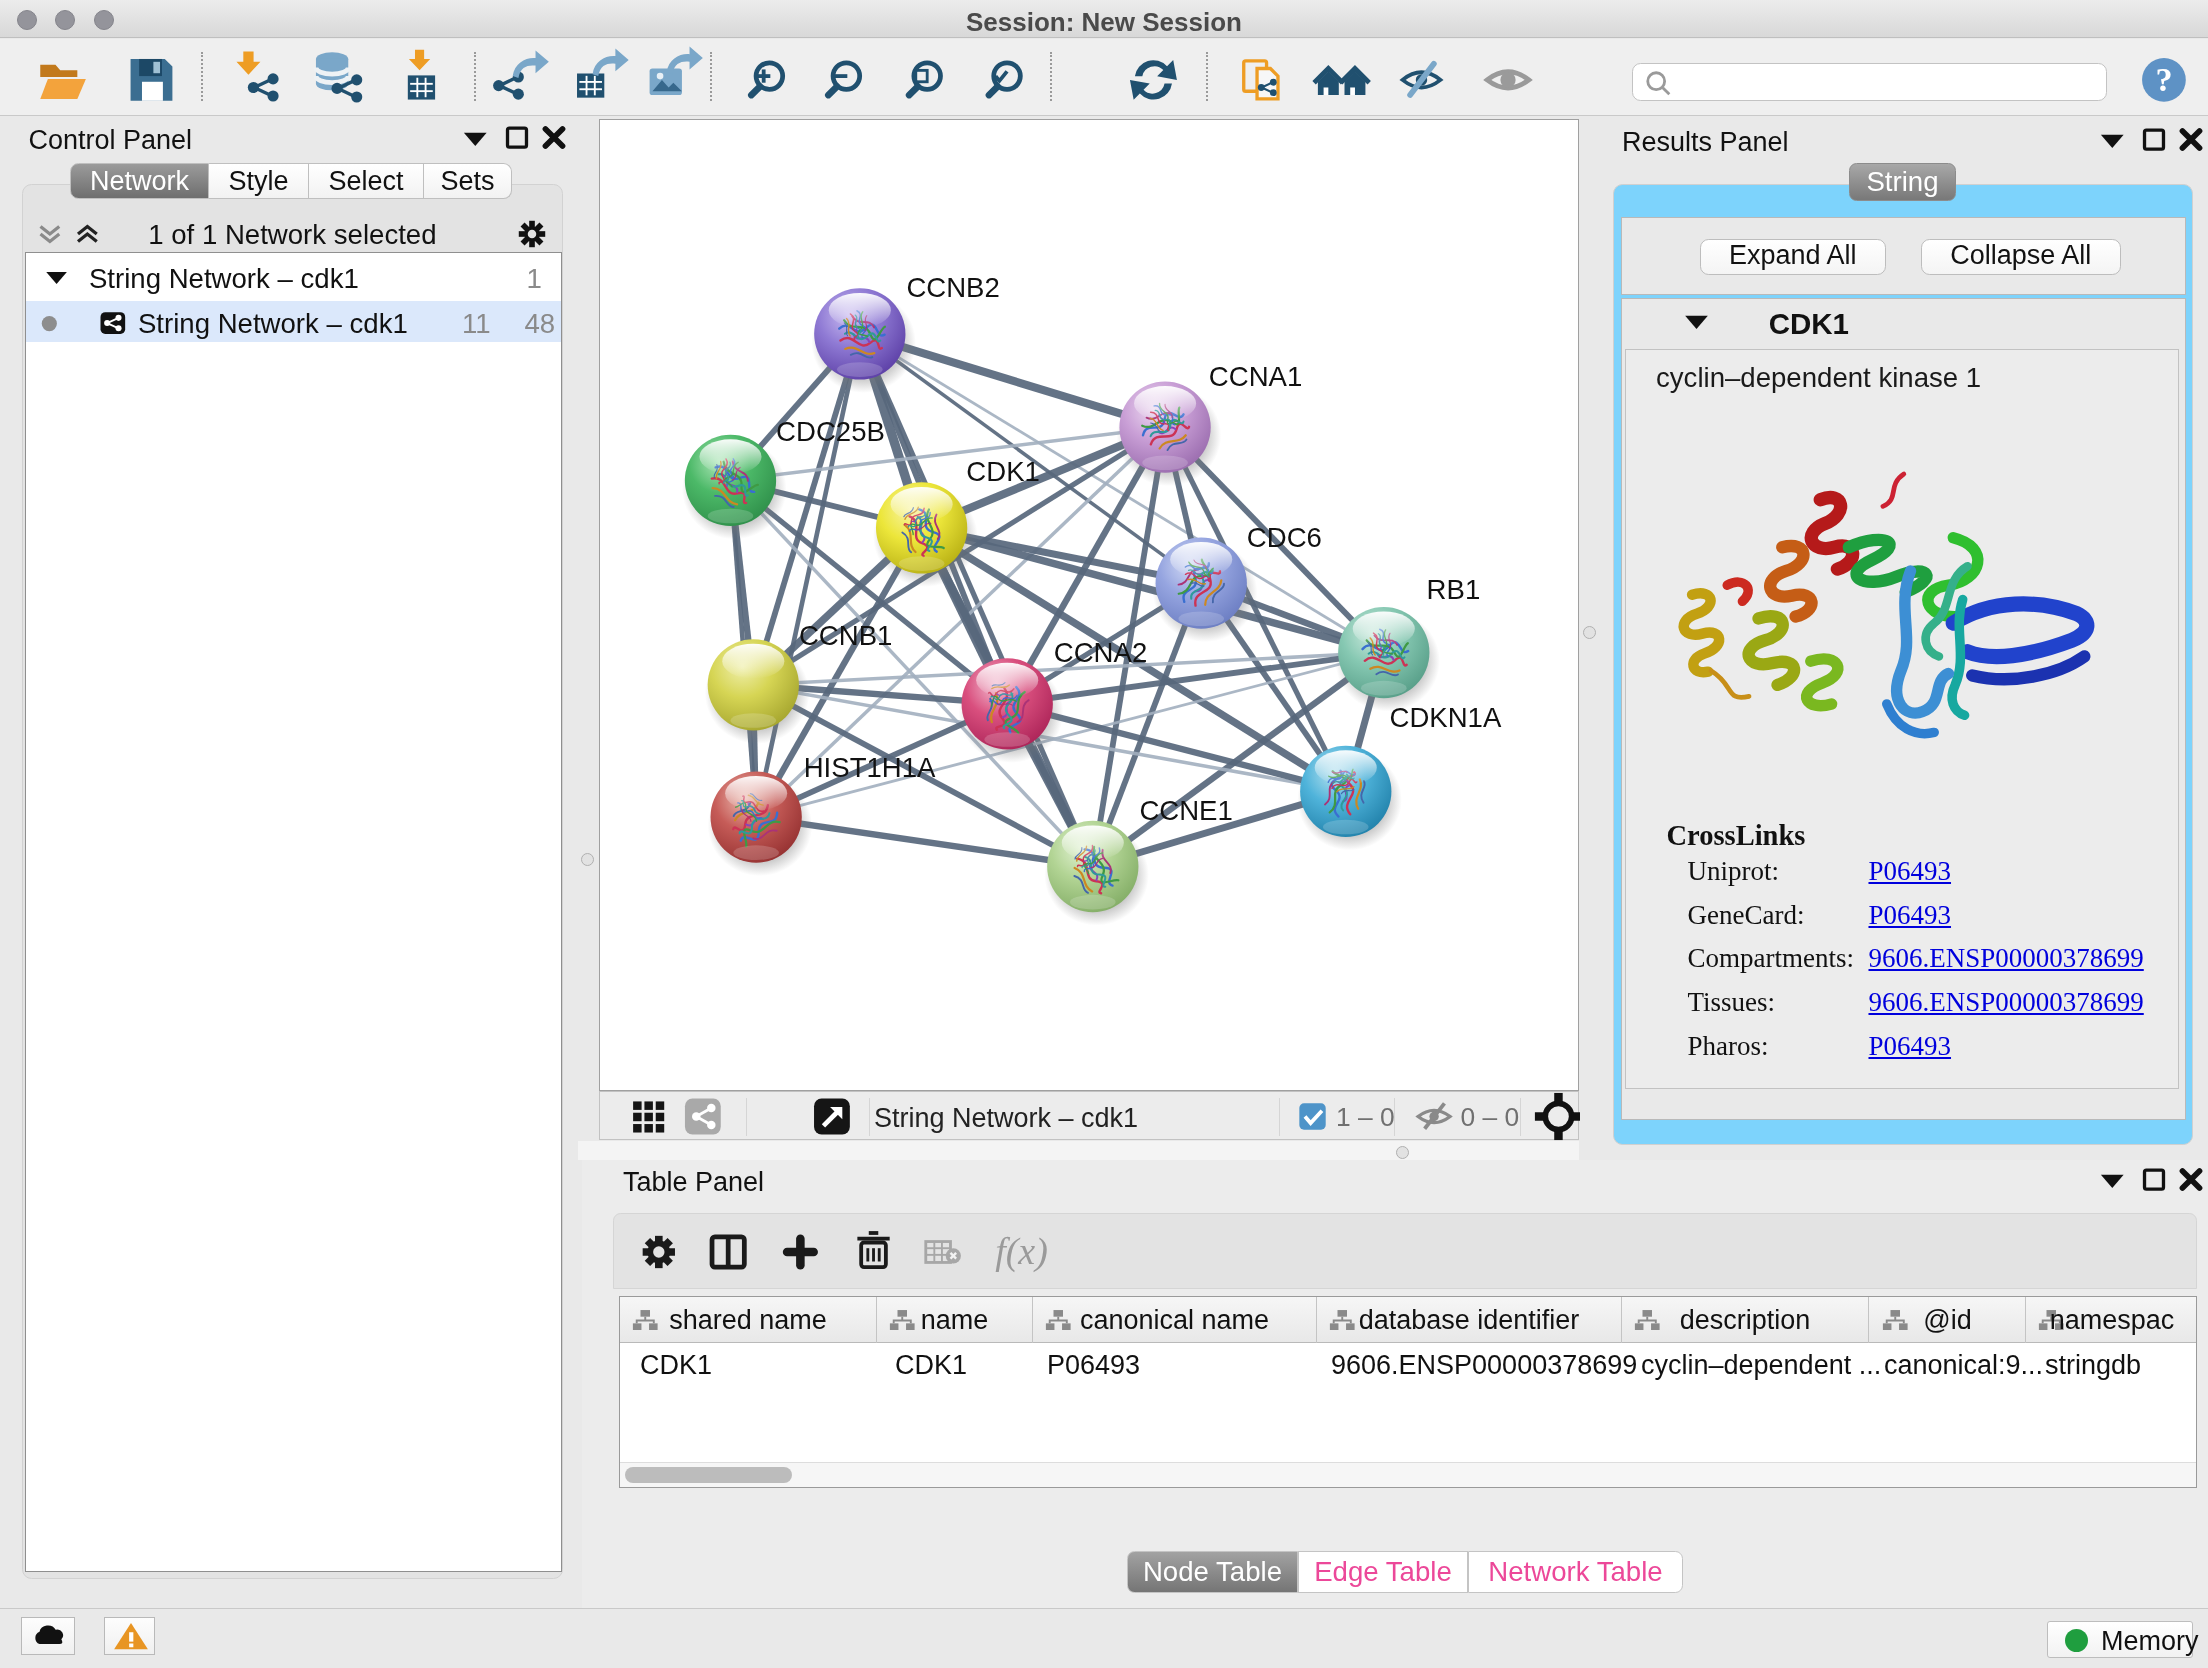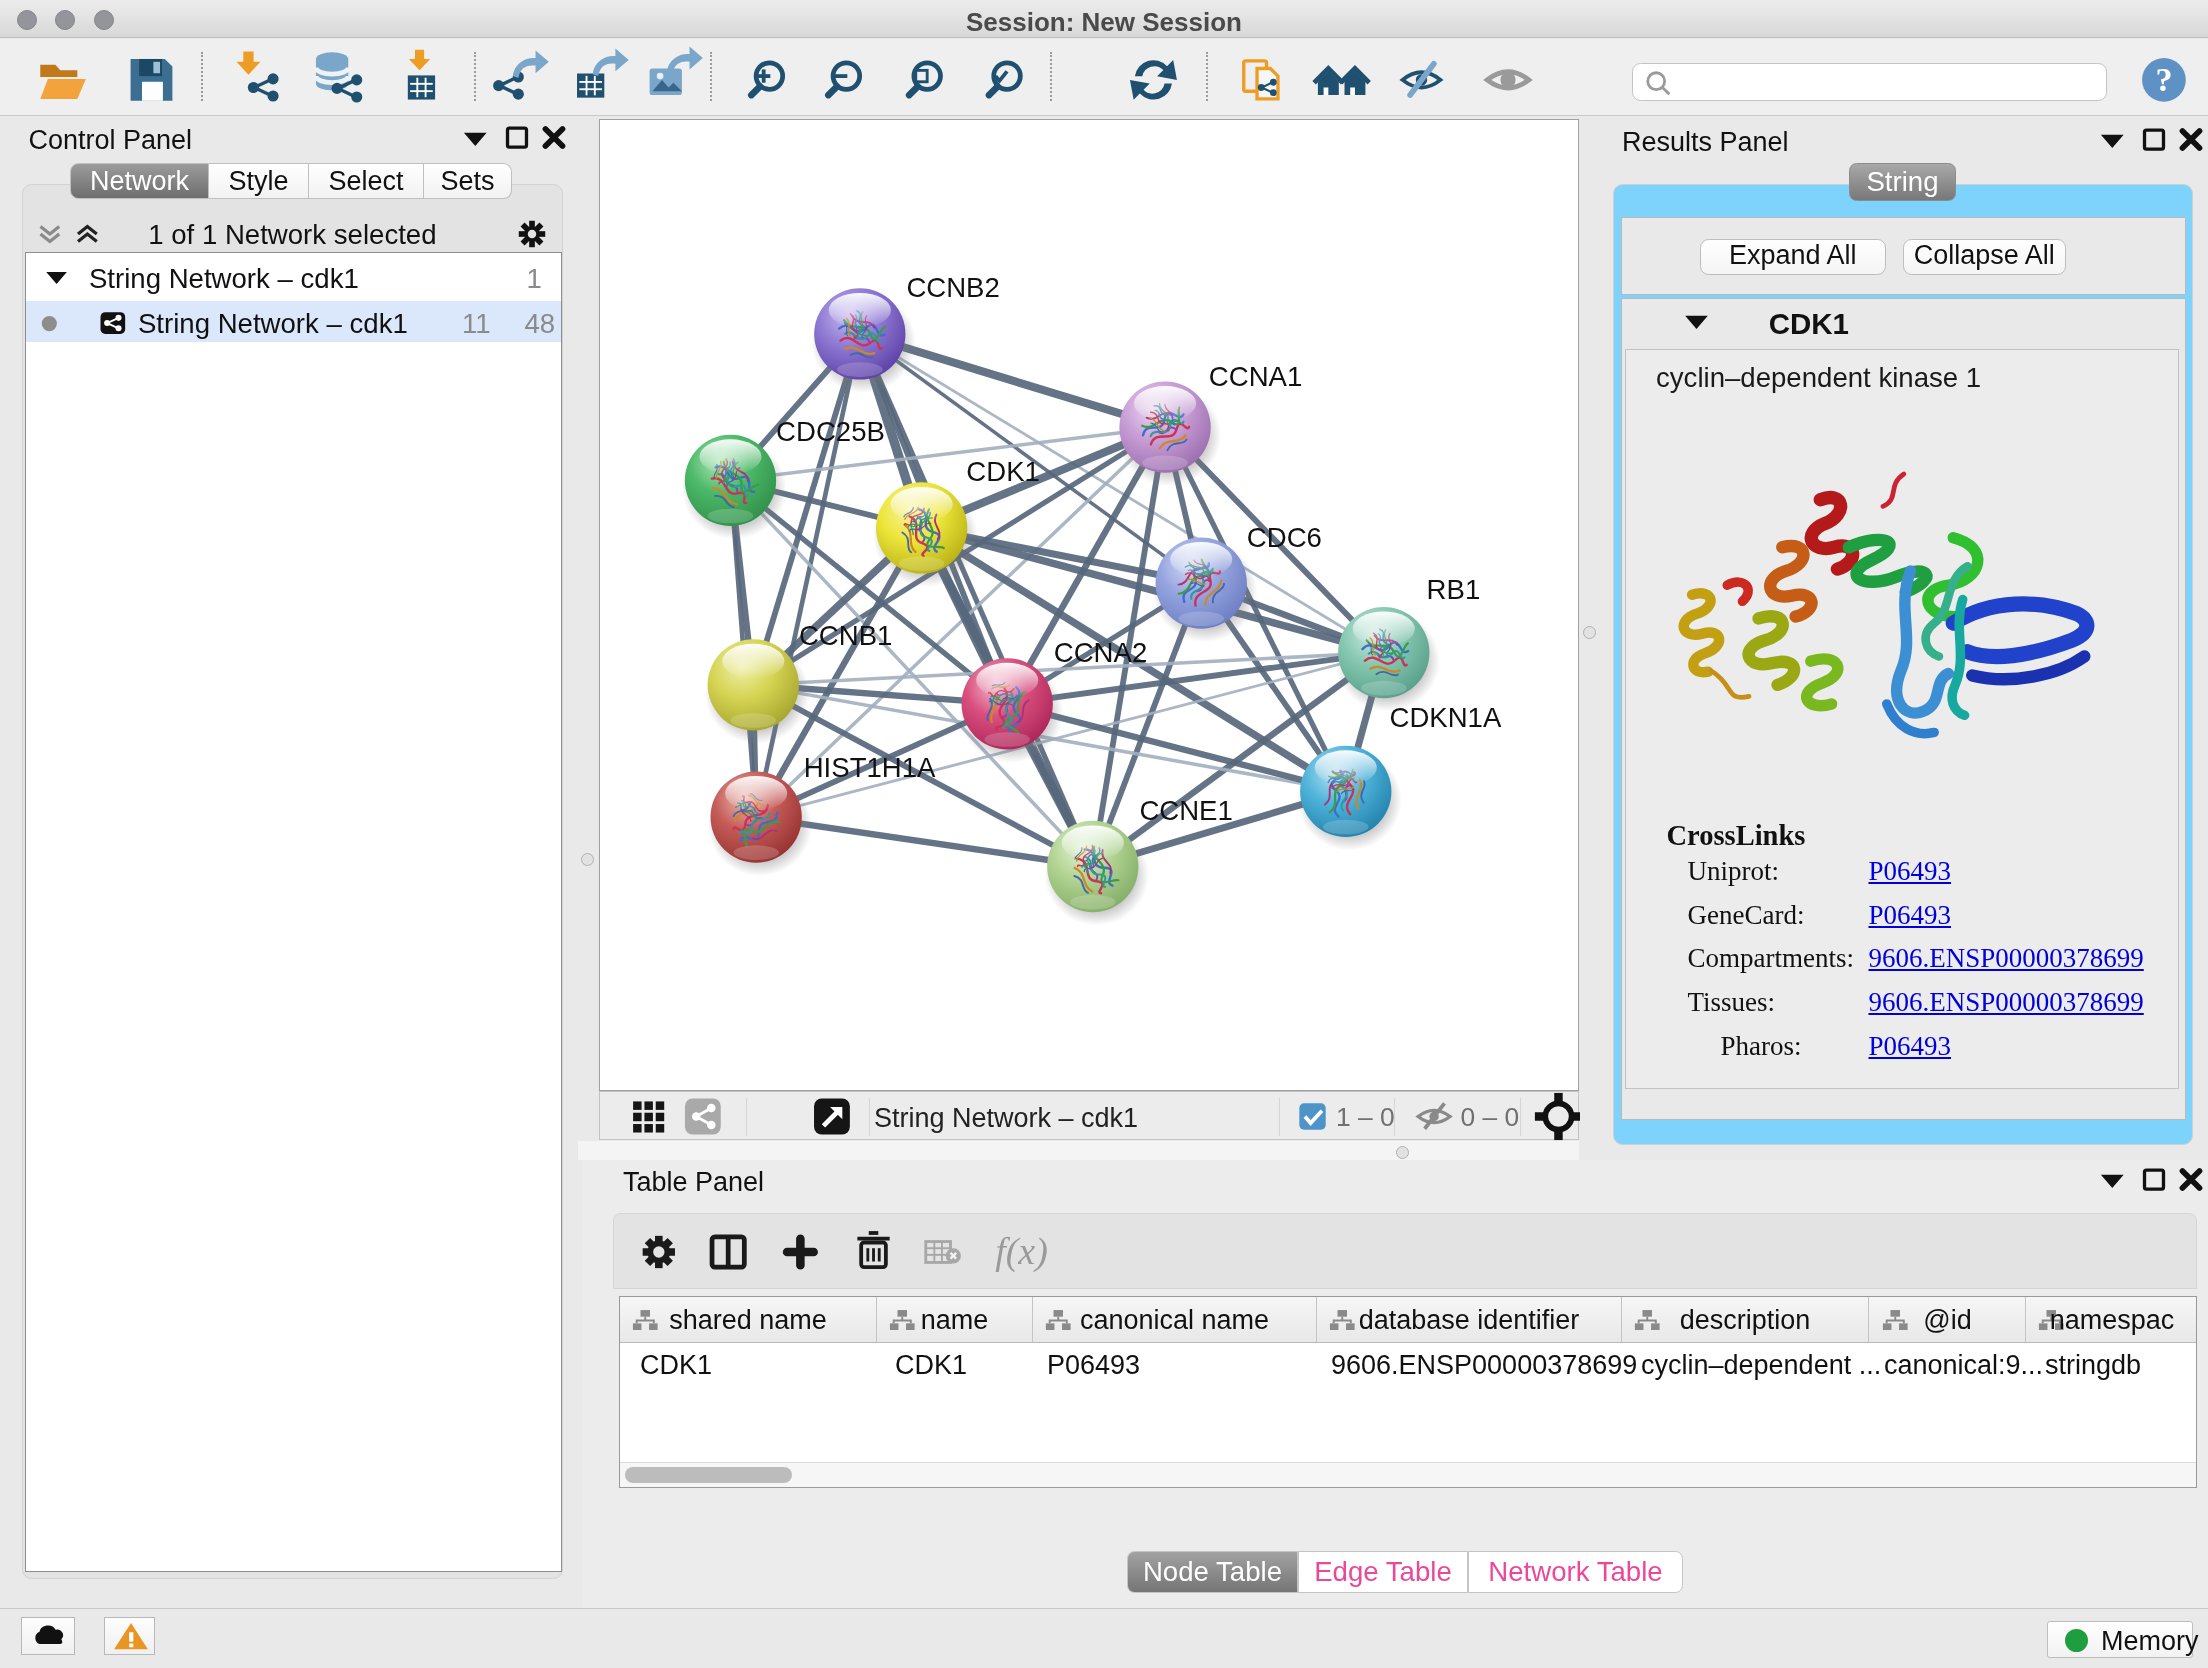--- a/index.html
+++ b/index.html
@@ -617,21 +617,21 @@
         <g stroke="#111" stroke-width="6" stroke-linecap="round">
           <line x1="88" y1="4" x2="106" y2="22"></line>
           <line x1="88" y1="22" x2="106" y2="4"></line>
         </g>
       </svg>
     </div>
   <div id="stringtab">String</div>
   <div id="rp-box">
     <div id="rp-expand">
       <div class="rbtn" style="left:78px; width:186px;">Expand All</div>
-      <div class="rbtn" style="left:281px; width:163px;">Collapse All</div>
+      <div class="rbtn" style="left:299px; width:200px;">Collapse All</div>
     </div>
     <div id="rp-cdk">
       <div id="rp-cdkhead">
           <svg style="position:absolute;left:61px;top:14.3px;" width="27" height="17" viewBox="0 0 28 18">
             <path d="M2,3 h24 l-12,14 z" fill="#111"></path>
           </svg>
           <span class="t">CDK1</span>
         </div>
       <div id="rp-inner">
         <div id="rp-desc">cyclin–dependent kinase 1</div>
@@ -657,21 +657,21 @@
           </svg>
         <div id="crosslinks"><b>CrossLinks</b></div>
         <div class="clrow" style="left:61px; top:506px;">Uniprot:</div>
           <a class="clrow" style="left:242px; top:506px;">P06493</a>
         <div class="clrow" style="left:61px; top:550px;">GeneCard:</div>
           <a class="clrow" style="left:242px; top:550px;">P06493</a>
         <div class="clrow" style="left:61px; top:593px;">Compartments:</div>
           <a class="clrow" style="left:242px; top:593px;">9606.ENSP00000378699</a>
         <div class="clrow" style="left:61px; top:637px;">Tissues:</div>
           <a class="clrow" style="left:242px; top:637px;">9606.ENSP00000378699</a>
-        <div class="clrow" style="left:61px; top:681px;margin-left:33px;">Pharos:</div>
+        <div class="clrow" style="left:61px; top:681px;">Pharos:</div>
           <a class="clrow" style="left:242px; top:681px;">P06493</a>
       </div>
     </div>
   </div>
 </div>
 
 <div class="abs" id="tpanel">
   <div id="tp-title">Table Panel</div>
     <div style="position:absolute;left:1517px;top:6.7px;width:110px;height:27px;">
       <svg style="position:absolute;width:110px;height:27px;" viewBox="0 0 116 28" width="110" height="27">

